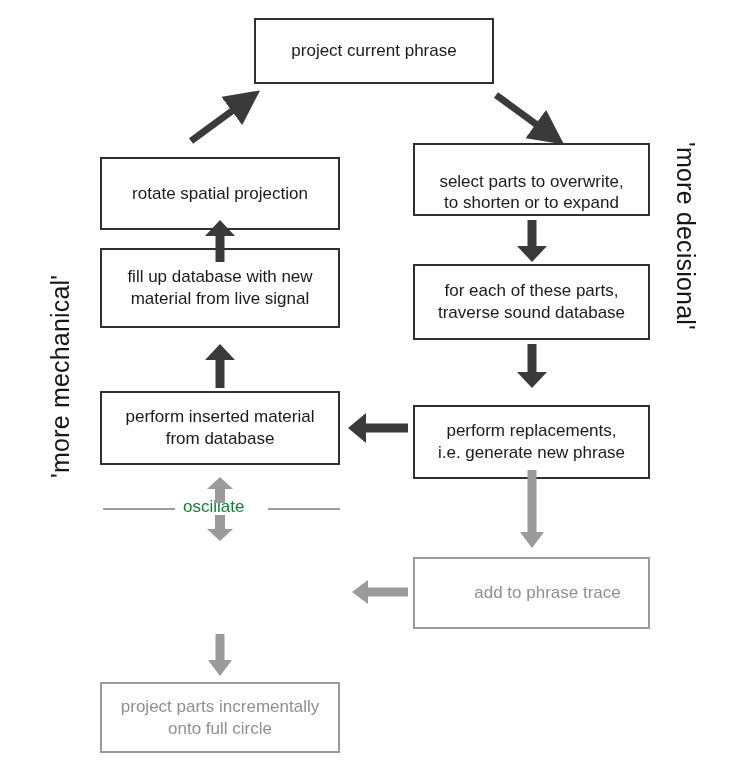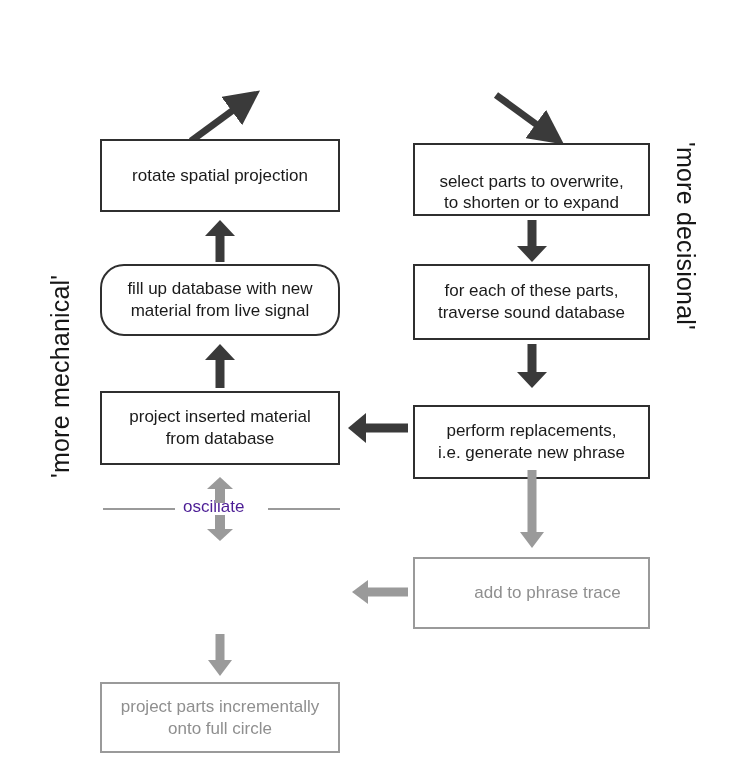--- a/index.html
+++ b/index.html
@@ -95,63 +95,66 @@
 
   
   .osc-line {
     position: absolute;
     height: 2px;
     background: #9a9a9a;
   }
   .osc-label {
     position: absolute;
     font-size: 17px;
-    color: #4c1d95;
+    color: #15803d;
     white-space: nowrap;
   }
 </style>
 </head>
 <body>
 
 <div id="canvas">
 
   <div class="side-label side-left" style="left:46px; top:478px;">'more mechanical'</div>
 
   <div class="side-label side-right" style="left:700px; top:142px;">'more decisional'</div>
 
+  <div class="box box-active" style="left:254px; top:18px; width:240px; height:66px;">
+    <span class="box-inner">project current phrase</span>
+  </div>
 
   <svg style="position:absolute; left:185px; top:88px;" width="80" height="60">
     <defs>
       <marker id="mk-dark-diag-l" markerWidth="5" markerHeight="5" refX="3.4" refY="2.5" orient="auto">
         <path d="M0,0 L5,2.5 L0,5 z" fill="#3a3a3a"></path>
       </marker>
     </defs>
     <line x1="6" y1="53" x2="66" y2="9" stroke="#3a3a3a" stroke-width="7" marker-end="url(#mk-dark-diag-l)"></line>
   </svg>
 
   <svg style="position:absolute; left:487px; top:88px;" width="80" height="60">
     <defs>
       <marker id="mk-dark-diag-r" markerWidth="5" markerHeight="5" refX="3.4" refY="2.5" orient="auto">
         <path d="M0,0 L5,2.5 L0,5 z" fill="#3a3a3a"></path>
       </marker>
     </defs>
     <line x1="9" y1="7" x2="68" y2="50" stroke="#3a3a3a" stroke-width="7" marker-end="url(#mk-dark-diag-r)"></line>
   </svg>
 
-  <div class="box box-active" style="left:100px; top:139px; width:240px; height:73px;">
+  <div class="box box-active" style="left:100px; top:157px; width:240px; height:73px;">
     <span class="box-inner">rotate spatial projection</span>
   </div>
 
-  <div class="box box-active" style="left:100px; top:264px; width:240px; height:72px;border-radius:24px;">
+  <div class="box box-active" style="left:100px; top:248px; width:240px; height:80px;">
     <span class="box-inner">fill up database with new
 material from live signal</span>
   </div>
 
   <div class="box box-active" style="left:100px; top:391px; width:240px; height:74px;">
-    <span class="box-inner">project inserted material
+    <span class="box-inner">perform inserted material
 from database</span>
   </div>
 
 
   <div class="box box-faded" style="left:100px; top:682px; width:240px; height:71px;">
     <span class="box-inner">project parts incrementally
 onto full circle</span>
   </div>
 
   <div class="box box-active" style="left:413px; top:143px; width:237px; height:73px;align-items:flex-end;">

